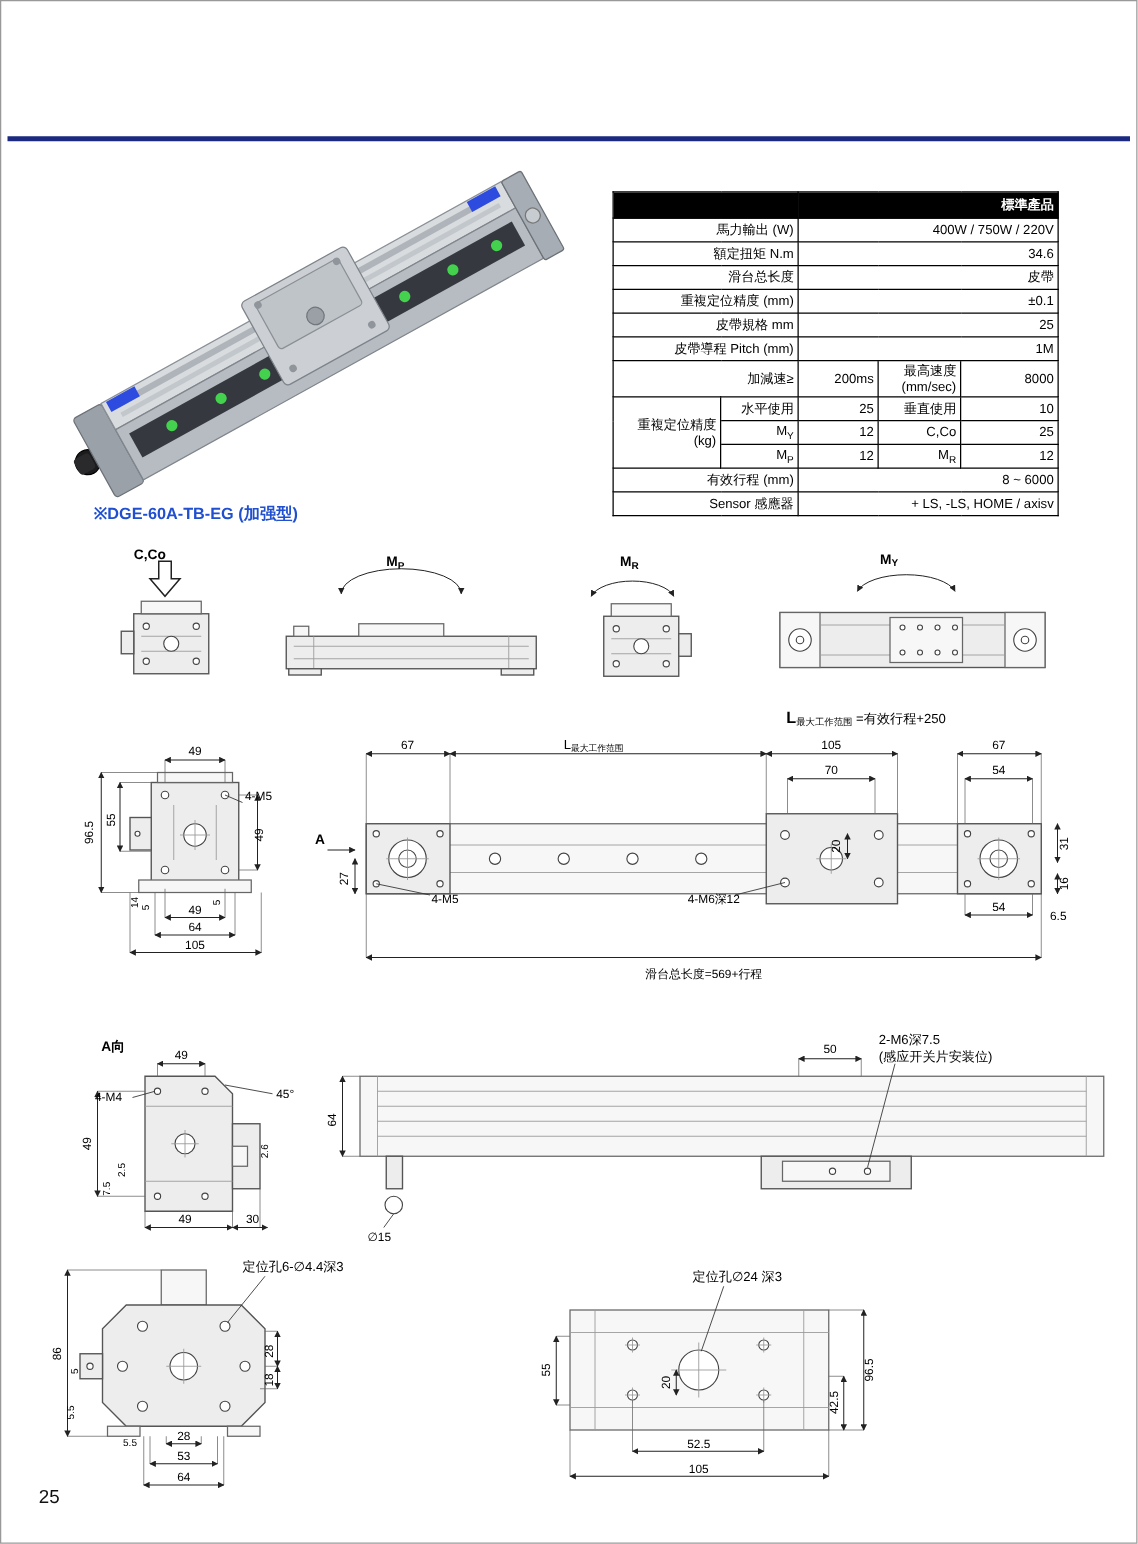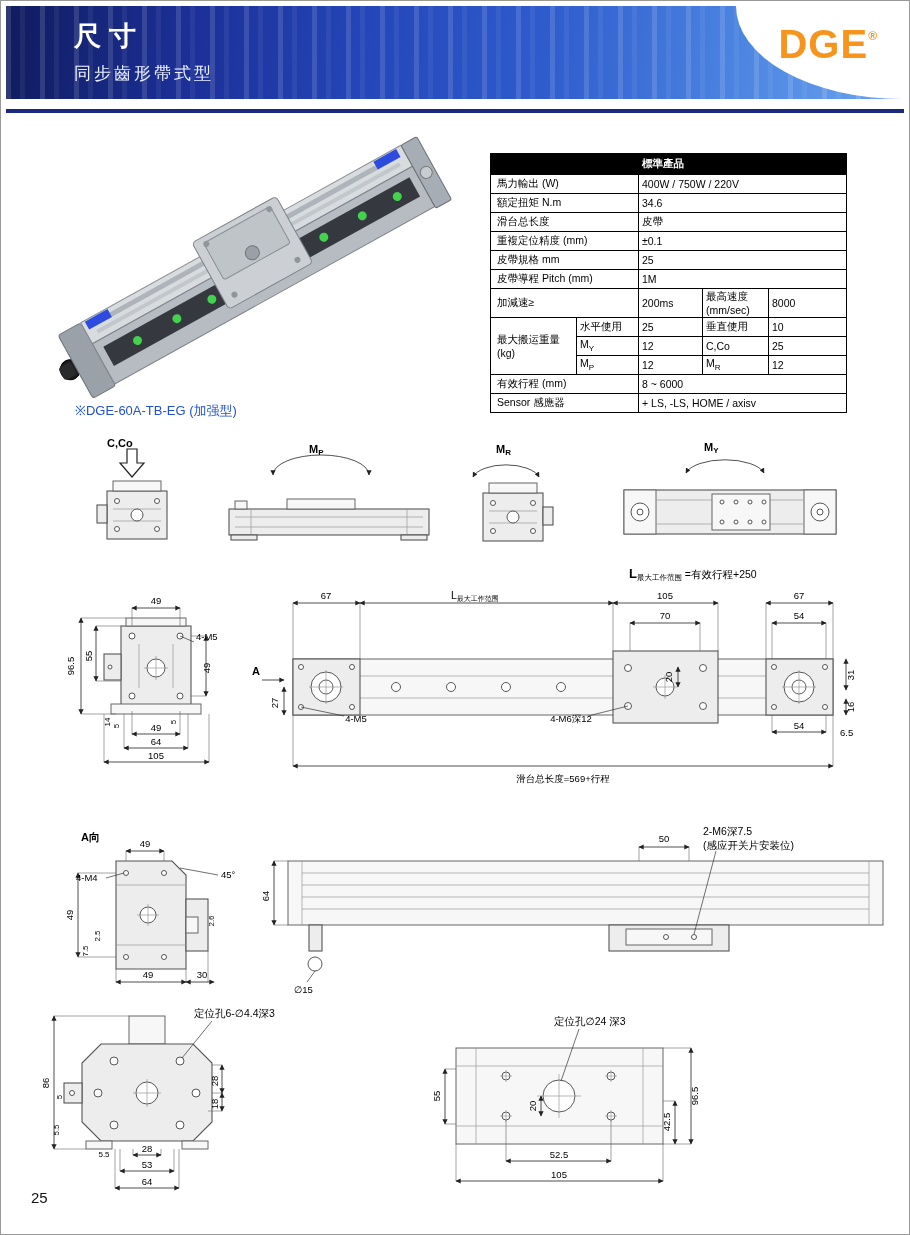--- a/index.html
+++ b/index.html
@@ -21,28 +21,28 @@
   .band-sub { position:absolute; left:68px; top:56px; color:#eaf0ff; font-size:17px;
     letter-spacing:3px; }
   .swoosh { position:absolute; right:0; top:0; width:168px; height:93px; background:#fff;
     border-bottom-left-radius:170px 95px; }
   .logo { position:absolute; right:26px; top:16px; color:#f7941e; font-size:40px;
     font-weight:bold; letter-spacing:1px; }
   .logo sup { font-size:12px; vertical-align:18px; }
   .rule { position:absolute; left:5px; right:5px; top:108px; height:4px; background:#1b2a80; }
 
   
-  .caption { position:absolute; left:74px; top:400px; color:#2050d0; font-size:13px; font-weight:normal; }
+  .caption { position:absolute; left:74px; top:400px; color:#2050d0; font-size:13px; font-weight:bold; }
   .pageno { position:absolute; left:30px; top:1188px; font-size:15px; color:#111; }
 
   
   .spec { position:absolute; left:489px; top:152px; border-collapse:collapse;
     font-size:10.5px; color:#000; table-layout:fixed; }
-  .spec td { border:1px solid #000; padding:1px 3px; height:19px; text-align:left; vertical-align:middle; }
-  .spec td.lbl { text-align:left; padding-left:6px; }
+  .spec td { border:1px solid #000; padding:1px 3px; height:19px; text-align:right; vertical-align:middle; }
+  .spec td.lbl { text-align:right; padding-left:6px; }
   .spec tr.hd td { background:#000; color:#fff; height:21px; font-weight:bold; }
   .spec sub { font-size:8px; }
 
   
   svg text { font-family:"Liberation Sans", sans-serif; fill:#000; }
   .d  { font-size:9.5px; text-anchor:middle; }
   .ds { font-size:8px; text-anchor:middle; }
   .db { font-size:11px; font-weight:bold; text-anchor:middle; }
   .note-t { font-size:10.5px; text-anchor:start; }
   .ta-s { text-anchor:start; }
@@ -61,28 +61,20 @@
 <svg width="0" height="0" style="position:absolute" aria-hidden="true">
   <defs>
     <marker id="arr" viewBox="0 0 10 10" refX="9" refY="5" markerWidth="6.5" markerHeight="6.5" orient="auto-start-reverse">
       <path d="M0,0 L10,5 L0,10 z" fill="#222"></path>
     </marker>
   </defs>
 </svg>
 
 <div class="sheet">
 
-  <header class="band">
-    <div class="stripes"></div>
-    <div class="band-title">尺寸</div>
-    <div class="band-sub">同步齒形帶式型</div>
-    <div class="swoosh">
-      <span class="logo"><span>DGE</span><sup>®</sup></span>
-    </div>
-  </header>
   <div class="rule"></div>
 
   <svg class="abs" style="left:55px;top:126px" width="430" height="272" viewBox="0 0 430 272">
     <g transform="translate(30,234) rotate(-29)">
       <circle cx="-18" cy="0" r="10" fill="#1c1c1e" stroke="#000"></circle>
       <rect x="-28" y="-7" width="14" height="14" rx="3" fill="#2a2a2c"></rect>
       <rect x="-12" y="-36" width="26" height="72" rx="3" fill="#9aa1a8" stroke="#6b7177"></rect>
       <rect x="14" y="-36" width="366" height="24" fill="#d9dcdf" stroke="#8a9097"></rect>
       <rect x="24" y="-31" width="346" height="5" fill="#aeb4ba"></rect>
       <rect x="24" y="-22" width="346" height="4" fill="#c2c7cc"></rect>
@@ -151,21 +143,21 @@
       <td class="lbl" colspan="2">皮帶導程 Pitch (mm)</td>
       <td colspan="3">1M</td>
     </tr>
     <tr>
       <td class="lbl" colspan="2">加減速≥</td>
       <td>200ms</td>
       <td>最高速度 (mm/sec)</td>
       <td>8000</td>
     </tr>
     <tr>
-      <td class="lbl" rowspan="3">最大搬运重量(kg)</td>
+      <td class="lbl" rowspan="3">重複定位精度(kg)</td>
       <td>水平使用</td>
       <td>25</td>
       <td>垂直使用</td>
       <td>10</td>
     </tr>
     <tr>
       <td><span>M</span><sub>Y</sub></td>
       <td>12</td>
       <td>C,Co</td>
       <td>25</td>

